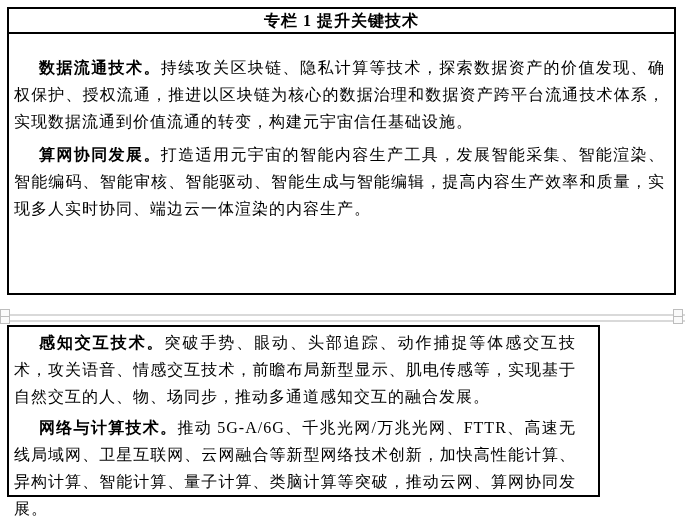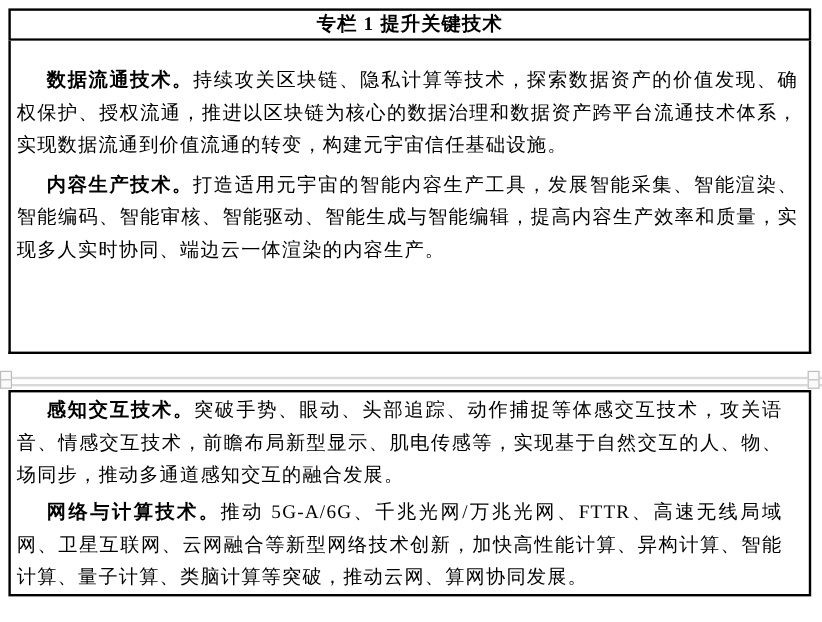--- a/index.html
+++ b/index.html
@@ -34,21 +34,21 @@
   }
   .box.part1 {
     border-top: 0;
     height: 261px;
     padding: 20px 9px 0 5px;
   }
   .box.part2 {
     position: absolute;
     left: 7px;
     top: 325px;
-    width: 669px;
+    width: 593px;
     height: 172px;
     padding: 2px 22px 0 5px;
   }
   .para {
     font-size: 16px;
     line-height: 27px;
     text-indent: 25px;
     text-align: justify;
     letter-spacing: 1px;
     margin-bottom: 6px;
@@ -96,21 +96,21 @@
 
 <div class="screen">
 
   <div class="column-table">
     <div class="title-row">
       <span>专栏 1 提升关键技术</span>
     </div>
 
     <div class="box part1">
       <p class="para"><span class="lead">数据流通技术。</span><span class="body-text">持续攻关区块链、隐私计算等技术，探索数据资产的价值发现、确权保护、授权流通，推进以区块链为核心的数据治理和数据资产跨平台流通技术体系，实现数据流通到价值流通的转变，构建元宇宙信任基础设施。</span></p>
-      <p class="para"><span class="lead">内容生产技术。</span><span class="body-text">打造适用元宇宙的智能内容生产工具，发展智能采集、智能渲染、智能编码、智能审核、智能驱动、智能生成与智能编辑，提高内容生产效率和质量，实现多人实时协同、端边云一体渲染的内容生产。</span></p>
+      <p class="para"><span class="lead">算网协同发展。</span><span class="body-text">打造适用元宇宙的智能内容生产工具，发展智能采集、智能渲染、智能编码、智能审核、智能驱动、智能生成与智能编辑，提高内容生产效率和质量，实现多人实时协同、端边云一体渲染的内容生产。</span></p>
     </div>
   </div>
 
   <div class="split-gap">
     <div class="split-line first"></div>
     <div class="split-line second"></div>
     <div class="split-handle left">
         <div class="handle-mid"></div>
       </div>
     <div class="split-handle right">

